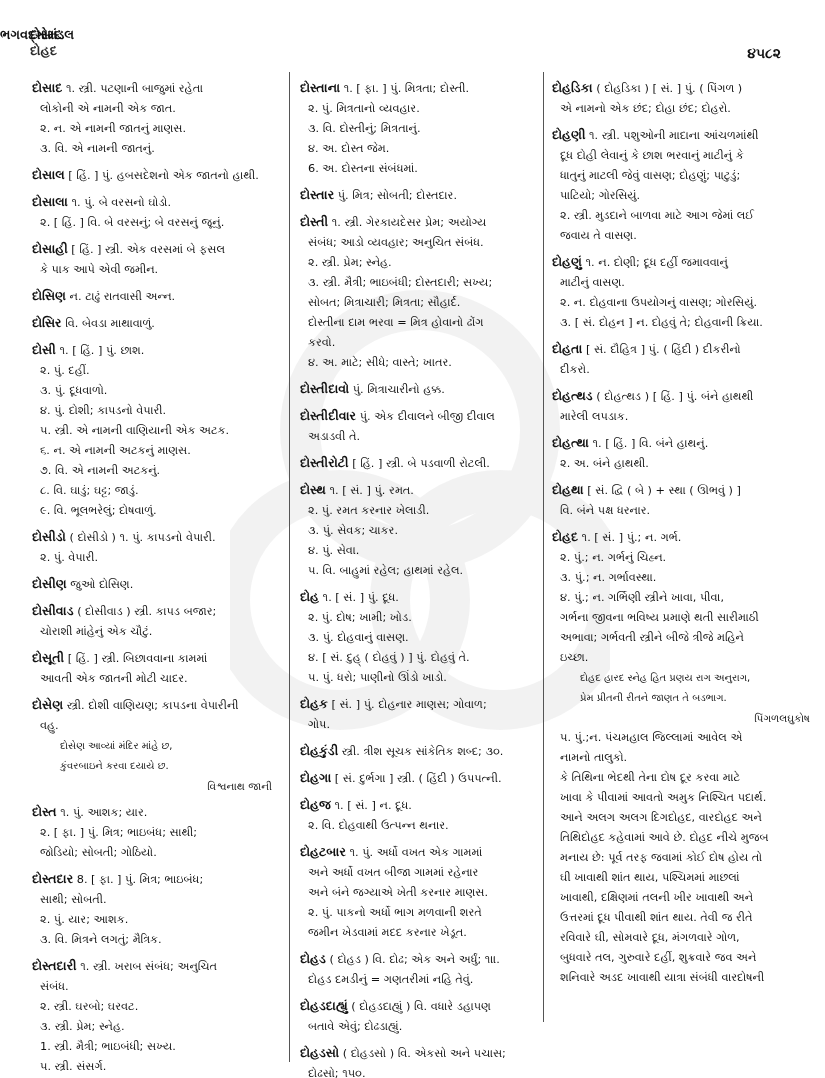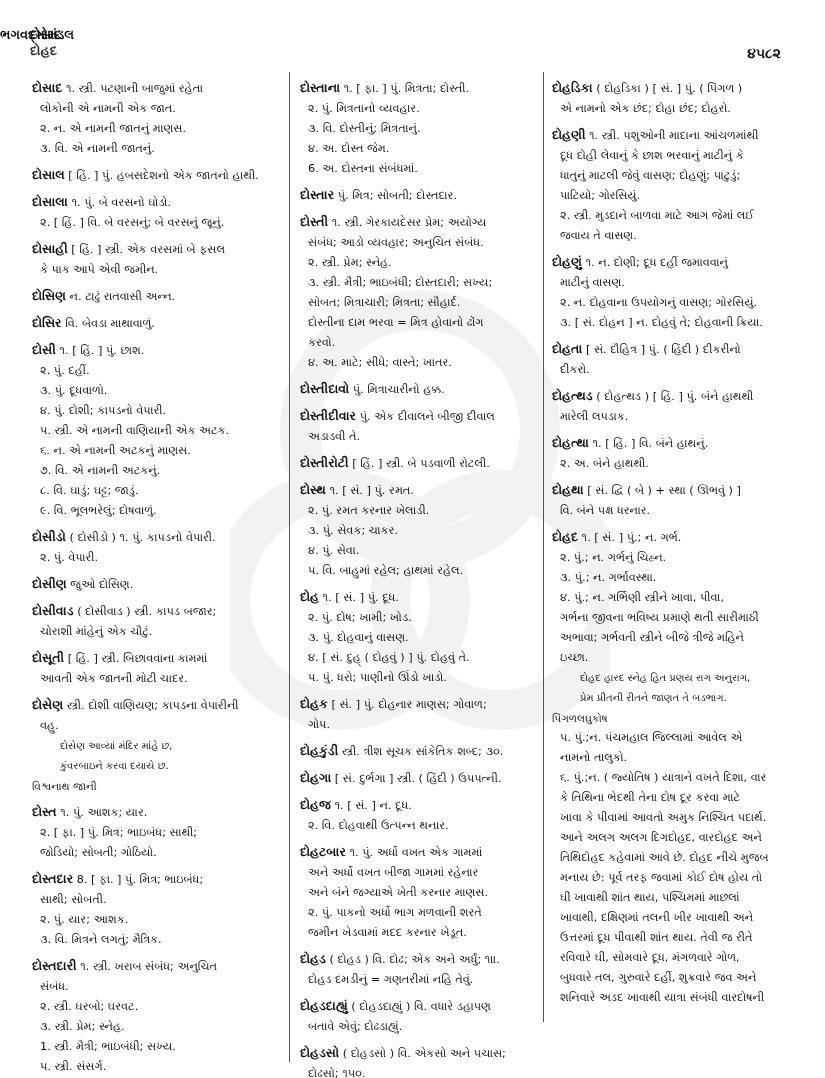--- a/index.html
+++ b/index.html
@@ -25,21 +25,21 @@
   .col2 { left: 300px; width: 237px; }
   .col3 { left: 552px; width: 258px; }
   .rule { position: absolute; width: 1px; background: #555; }
   .rule1 { left: 289px; top: 72px; height: 990px; }
   .rule2 { left: 543px; top: 72px; height: 950px; }
   .entry { margin-bottom: 6px; }
   .head { font-weight: bold; font-size: 12.5px; }
   .line { display: block; }
   .sense { display: block; padding-left: 8px; }
   .quote { display: block; padding-left: 28px; font-size: 10px; }
-  .cite { display: block; text-align: left; font-size: 10.5px; }
+  .cite { display: block; text-align: right; font-size: 10.5px; }
 </style>
 </head>
 <body>
 
 <svg class="watermark" viewBox="0 0 380 520">
   <circle cx="190" cy="170" r="120" fill="none" stroke="#777" stroke-width="40"></circle>
   <circle cx="110" cy="340" r="110" fill="none" stroke="#777" stroke-width="40"></circle>
   <circle cx="270" cy="340" r="110" fill="none" stroke="#777" stroke-width="40"></circle>
 </svg>
 
@@ -252,21 +252,20 @@
       <span class="sense">૩. પું.; ન. ગર્ભાવસ્થા.</span>
       <span class="sense">૪. પું.; ન. ગર્ભિણી સ્ત્રીને ખાવા, પીવા,</span>
       <span class="sense">ગર્ભના જીવના ભવિષ્ય પ્રમાણે થતી સારીમાઠી</span>
       <span class="sense">અભાવા; ગર્ભવતી સ્ત્રીને બીજે ત્રીજે મહિને</span>
       <span class="sense">ઇચ્છા.</span>
       <span class="quote">દોહદ હારદ સ્નેહ હિત પ્રણય રાગ અનુરાગ,</span>
       <span class="quote">પ્રેમ પ્રીતની રીતને જાણત તે બડભાગ.</span>
       <span class="cite">પિંગળલઘુકોષ</span>
       <span class="sense">૫. પું.;ન. પંચમહાલ જિલ્લામાં આવેલ એ</span>
       <span class="sense">નામનો તાલુકો.</span>
-      <span class="sense">૬. પું.;ન. ( જ્યોતિષ ) યાત્રાને વખતે દિશા, વાર</span>
       <span class="sense">કે તિથિના ભેદથી તેના દોષ દૂર કરવા માટે</span>
       <span class="sense">ખાવા કે પીવામાં આવતો અમુક નિશ્ચિત પદાર્થ.</span>
       <span class="sense">આને અલગ અલગ દિગદોહદ, વારદોહદ અને</span>
       <span class="sense">તિથિદોહદ કહેવામાં આવે છે. દોહદ નીચે મુજબ</span>
       <span class="sense">મનાય છે: પૂર્વ તરફ જવામાં કોઈ દોષ હોય તો</span>
       <span class="sense">ઘી ખાવાથી શાંત થાય, પશ્ચિમમાં માછલાં</span>
       <span class="sense">ખાવાથી, દક્ષિણમાં તલની ખીર ખાવાથી અને</span>
       <span class="sense">ઉત્તરમાં દૂધ પીવાથી શાંત થાય. તેવી જ રીતે</span>
       <span class="sense">રવિવારે ઘી, સોમવારે દૂધ, મંગળવારે ગોળ,</span>
       <span class="sense">બુધવારે તલ, ગુરુવારે દહીં, શુક્રવારે જવ અને</span>

